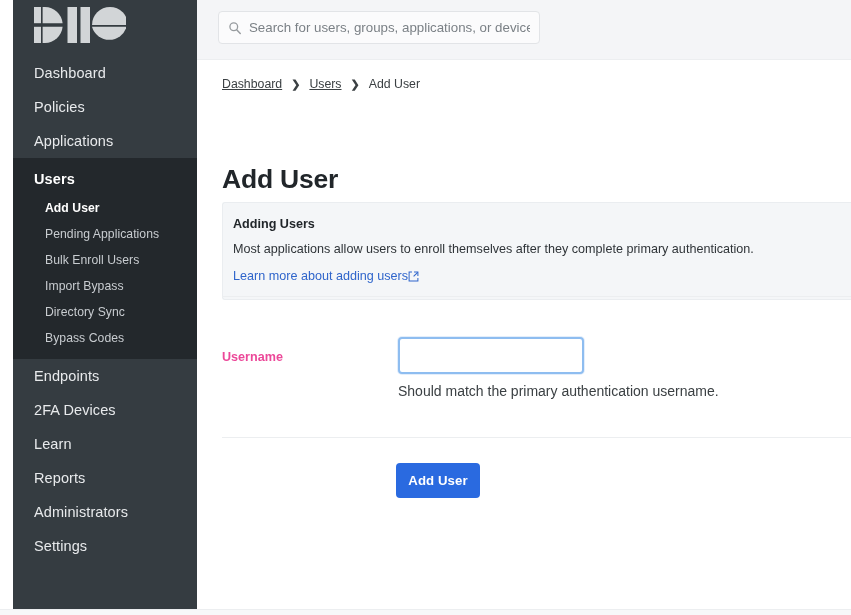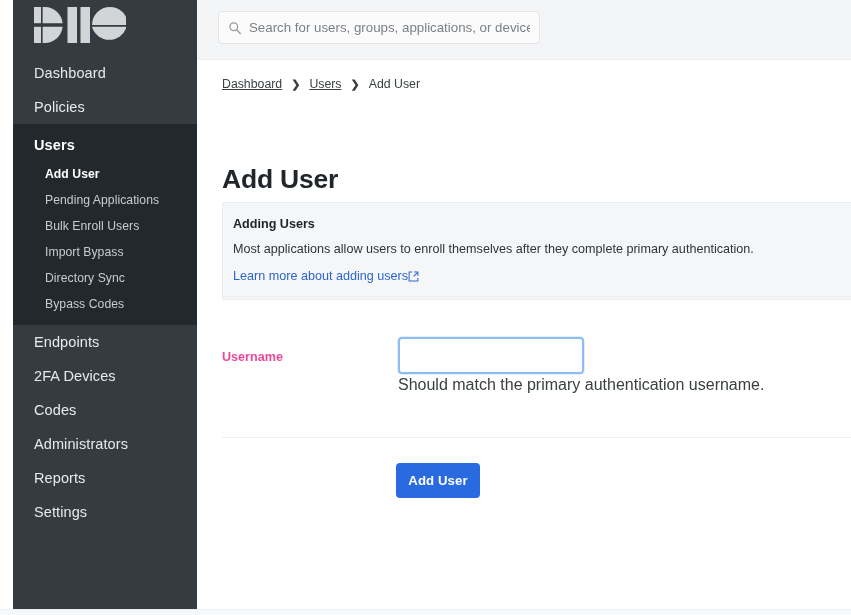--- a/index.html
+++ b/index.html
@@ -272,22 +272,22 @@
     border-radius: 4px;
     background: #ffffff;
     outline: none;
     font-family: "Liberation Sans", sans-serif;
     font-size: 13px;
     color: #21262a;
     padding: 0 8px;
     box-shadow: 0 0 0 1px rgba(142,189,240,0.25);
   }
   .field-hint {
-    margin-top: 2px;
-    font-size: 16px;
+    margin-top: 9px;
+    font-size: 14px;
     color: #3b4043;
     white-space: nowrap;
   }
 
   .submit-btn {
     position: absolute;
     left: 199px; top: 403px;
     width: 84px;
     height: 35px;
     background: #2a6ae0;
@@ -329,38 +329,39 @@
           <path d="M61 18 a18 18 0 0 1 36 0 Z" transform="translate(-3,0)"></path>
           <path d="M58 19.8 a18 18 0 0 0 34.6 0 Z" transform="translate(0,0)"></path>
         </g>
       </svg>
     </div>
 
     <div class="nav">
 
       <a class="nav-item">Dashboard</a>
       <a class="nav-item">Policies</a>
+      <a class="nav-item">Applications</a>
 
       <div class="nav-group">
         <a class="nav-item-parent">Users</a>
         <div class="nav-sub">
           <a class="nav-subitem active">Add User</a>
           <a class="nav-subitem">Pending Applications</a>
           <a class="nav-subitem">Bulk Enroll Users</a>
           <a class="nav-subitem">Import Bypass</a>
           <a class="nav-subitem">Directory Sync</a>
           <a class="nav-subitem">Bypass Codes</a>
         </div>
       </div>
 
       <a class="nav-item">Endpoints</a>
       <a class="nav-item">2FA Devices</a>
-      <a class="nav-item">Codes</a>
+      <a class="nav-item">Learn</a>
+      <a class="nav-item">Reports</a>
       <a class="nav-item">Administrators</a>
-      <a class="nav-item">Reports</a>
       <a class="nav-item">Settings</a>
 
     </div>
   </nav>
 
   <div class="main">
 
     <div class="topbar">
       <div class="search-box">
         <span class="search-icon">

